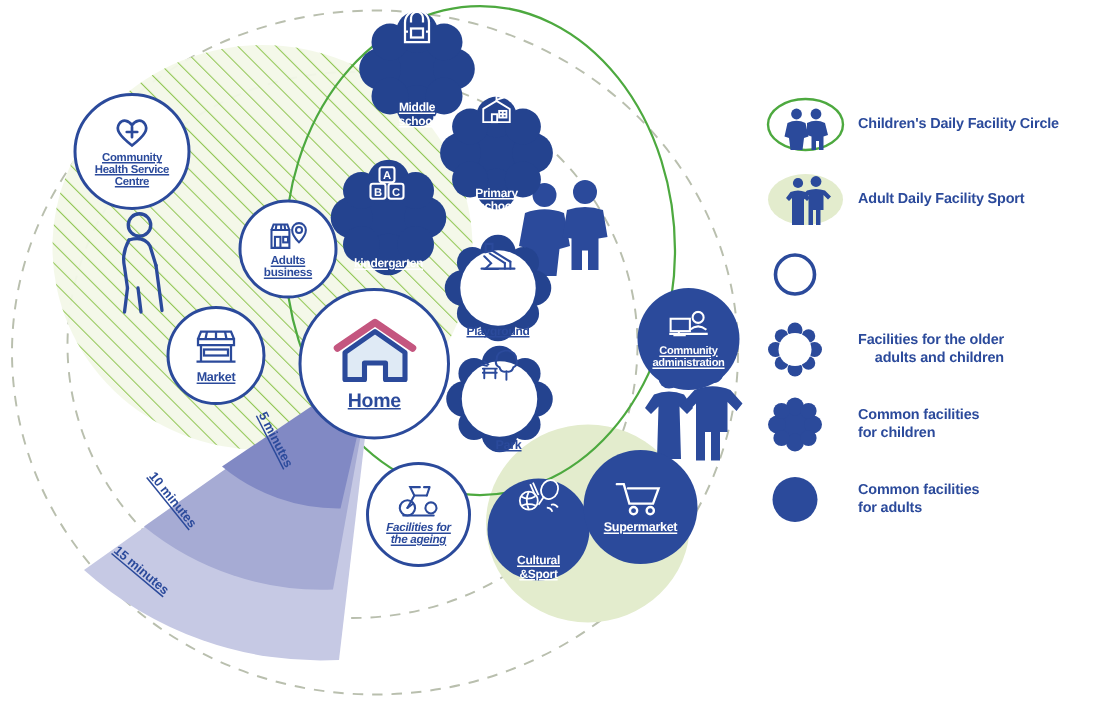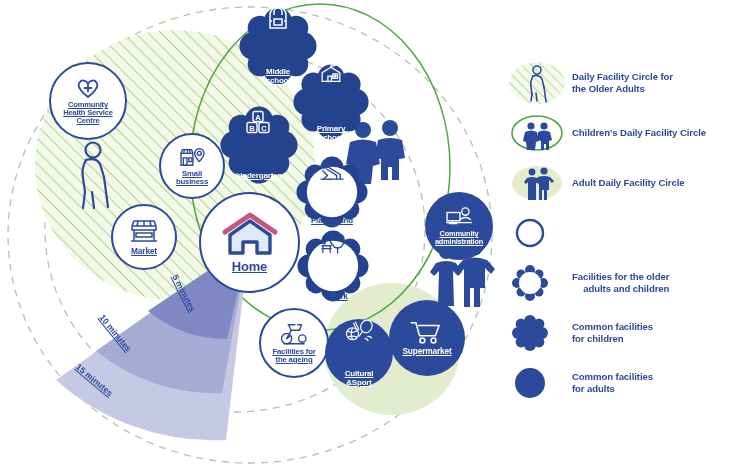--- a/index.html
+++ b/index.html
@@ -122,39 +122,39 @@
       <g fill="none" stroke="#2b4a9b" stroke-width="1.5">
         <path d="M3,8 h13 v13 h-13 z"></path>
         <path d="M3,8 l1.5,-4 h10 l1.5,4"></path>
         <path d="M6,8 l0.6,-4 M10,8 l0,-4 M13,8 l-0.6,-4"></path>
         <rect x="5.5" y="13" width="4" height="8"></rect>
         <rect x="11.5" y="13" width="3.5" height="4"></rect>
         <path d="M23,3 a5,5 0 0,1 5,5 c0,4 -5,9 -5,9 s-5,-5 -5,-9 a5,5 0 0,1 5,-5 z"></path>
         <circle cx="23" cy="8" r="2.2"></circle>
       </g>
     </svg>
-    <div class="lbl" style="font-size:7.8px;margin-top:2px;white-space:pre-line;">Small
+    <div class="lbl" style="font-size:7.8px;margin-top:2px;white-space:pre-line;">Adults
 business</div>
   </div>
 
   <div class="node n-ring" style="left:111px;top:204px;width:66px;height:66px;">
     <svg class="ico" width="32" height="26" viewBox="0 0 32 26">
       <g fill="none" stroke="#2b4a9b" stroke-width="1.5">
         <path d="M4,8 h24 v4 h-24 z"></path>
         <path d="M4,8 l2,-5 h20 l2,5"></path>
         <path d="M9,8 l1,-5 M16,8 l0,-5 M23,8 l-1,-5"></path>
         <path d="M6,12 v11 M26,12 v11"></path>
         <rect x="8" y="15" width="16" height="4"></rect>
         <path d="M3,23 h26"></path>
       </g>
     </svg>
     <div class="lbl" style="font-size:8.4px;margin-top:3px;">Market</div>
   </div>
 
-  <div class="node n-ring" style="left:259px;top:308px;width:70px;height:70px;">
+  <div class="node n-ring" style="left:244px;top:308px;width:70px;height:70px;font-style:italic;">
     <svg class="ico" width="32" height="24" viewBox="0 0 34 26">
       <g fill="none" stroke="#2b4a9b" stroke-width="1.5" stroke-linecap="round">
         <circle cx="9" cy="18" r="5.5"></circle>
         <circle cx="26" cy="18" r="4"></circle>
         <path d="M9,18 l5,-9 l9,0"></path>
         <path d="M14,9 l-3,-6 l7,0"></path>
         <path d="M23,9 l2,-6 M25,3 l-4,0"></path>
         <path d="M9,18 l4,-3"></path>
         <path d="M6,23.5 h22"></path>
       </g>
@@ -350,36 +350,20 @@
   <div class="node n-ring" style="left:199px;top:192px;width:101px;height:101px;border-width:2.6px;">
     <svg class="ico" width="58" height="46" viewBox="0 0 58 46">
       <path d="M4,20 L29,3 L54,20" fill="none" stroke="#c4567f" stroke-width="5" stroke-linecap="round" stroke-linejoin="round"></path>
       <path d="M9,23 L29,9 L49,23 L49,41 L36,41 L36,30 L22,30 L22,41 L9,41 Z" fill="#dfeaf5" stroke="#2b4a9b" stroke-width="3.4" stroke-linejoin="round"></path>
     </svg>
     <div class="lbl" style="font-size:13px;margin-top:2px;">Home</div>
   </div>
 
   <div id="legend">
 
-    <div class="lg-row">
-      <div class="lg-sw">
-        <svg width="62" height="46" viewBox="0 0 62 46">
-          <ellipse cx="31" cy="23" rx="28" ry="21" fill="url(#hatch2)"></ellipse>
-          <g fill="none" stroke="#2b4a9b" stroke-width="1.6" stroke-linecap="round">
-            <circle cx="31" cy="10" r="4"></circle>
-            <path d="M27,16 q-3,6 -2,11 l1,8"></path>
-            <path d="M27,16 q6,-2 9,3 l2,8"></path>
-            <path d="M26,33 l-1,8 M30,33 l1,8"></path>
-            <path d="M38,27 l2,15"></path>
-          </g>
-        </svg>
-      </div>
-      <div class="lg-tx" style="white-space:pre-line;">Daily Facility Circle for
-the Older Adults</div>
-    </div>
 
     <div class="lg-row">
       <div class="lg-sw">
         <svg width="62" height="46" viewBox="0 0 62 46">
           <ellipse cx="31" cy="23" rx="25" ry="17" fill="none" stroke="#4da93f" stroke-width="1.6"></ellipse>
           <g fill="#2b4a9b">
             <circle cx="25" cy="16" r="3.6"></circle>
             <path d="M19,22 q6,-3 12,0 l2,9 -3,1 -1,8 -8,0 -1,-8 -3,-1 z"></path>
             <circle cx="38" cy="16" r="3.6"></circle>
             <path d="M32,22 q6,-3 12,0 l2,8 -3,1 0,9 -3,0 0,-6 -2,0 0,6 -3,0 0,-9 -3,-1 z"></path>
@@ -394,21 +378,21 @@
         <svg width="62" height="46" viewBox="0 0 62 46">
           <ellipse cx="31" cy="23" rx="25" ry="17" fill="#e3eccd"></ellipse>
           <g fill="#2b4a9b">
             <circle cx="26" cy="12" r="3.4"></circle>
             <path d="M21,18 q5,-2 10,0 l3,4 -2,2 -2,-2 0,18 -8,0 0,-18 -2,2 -2,-2 z"></path>
             <circle cx="38" cy="11" r="3.6"></circle>
             <path d="M32,17 q6,-2 12,0 l4,4 -2,2 -3,-3 0,10 -2,0 0,10 -3,0 0,-10 -2,0 0,10 -3,0 0,-20 -3,3 -2,-2 z"></path>
           </g>
         </svg>
       </div>
-      <div class="lg-tx">Adult Daily Facility Circle</div>
+      <div class="lg-tx">Adult Daily Facility Sport</div>
     </div>
 
     <div class="lg-row">
       <div class="lg-sw">
         <svg width="62" height="46" viewBox="0 0 62 46">
           <circle cx="24" cy="23" r="13" fill="none" stroke="#2b4a9b" stroke-width="2.4"></circle>
         </svg>
       </div>
     </div>
 

